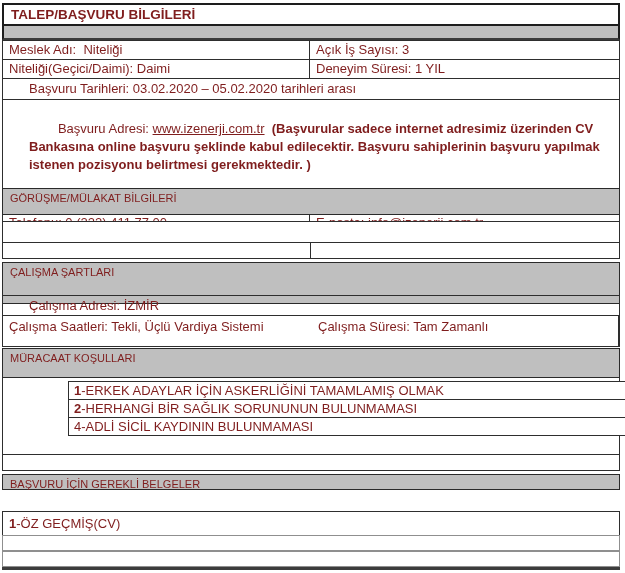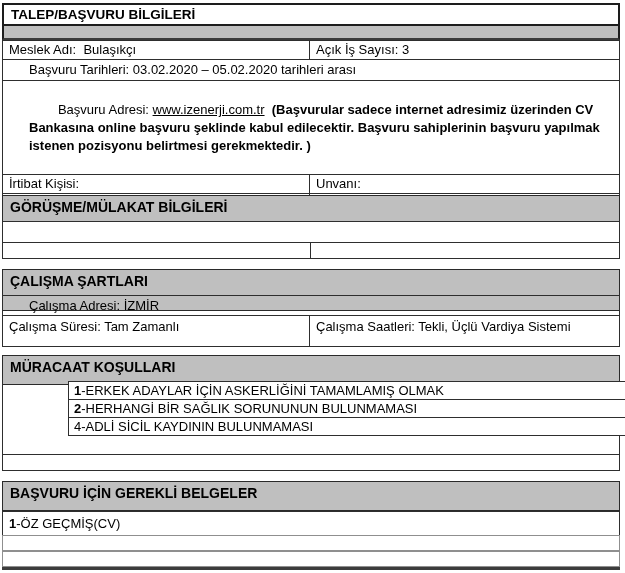--- a/index.html
+++ b/index.html
@@ -1,18 +1,18 @@
 <!DOCTYPE html>
 <html><head>
 <meta charset="utf-8">
 <style>
   html,body{margin:0;padding:0;background:#fff;}
   .doc{
     position:relative;width:625px;height:573px;background:#ffffff;
-    font-family:"Liberation Sans",sans-serif;font-size:13px;color:#000000;
+    font-family:"Liberation Sans",sans-serif;font-size:13px;color:#7f1d1d;
     overflow:hidden;
   }
   .abs{position:absolute;box-sizing:border-box;}
   .pre{white-space:pre-wrap;}
 
   
   .title-row{
     left:2px;top:3px;width:618px;height:23px;
     border:2px solid #1d1d1d;background:#fff;
     font-weight:bold;font-size:13.5px;line-height:19px;padding-left:7px;
@@ -27,21 +27,21 @@
   .row{display:flex;border-bottom:1px solid #2e2e2e;box-sizing:border-box;}
   .cell{box-sizing:border-box;padding:1px 6px;line-height:16px;}
   .cell.l{width:307px;border-right:1px solid #2e2e2e;flex:none;}
   .cell.r{flex:1;}
   .cell.full{flex:1;margin-left:20px;}
 
   
   .sec-hdr{
     left:2px;width:618px;background:#bfbfbf;
     border:1px solid #2a2a2a;
-    font-weight:bold;font-size:14px;padding:3px 0 0 7px;margin-top:7px;
+    font-weight:normal;font-size:11px;padding:3px 0 0 7px;
   }
 
   .note-bold{font-weight:bold;}
   .url{text-decoration:underline;}
 
   
   .req-frame{
     left:2px;top:378px;width:618px;height:76px;
     border-left:1px solid #2e2e2e;border-right:1px solid #2e2e2e;
   }
@@ -60,22 +60,26 @@
 
 <div class="doc">
 
   <div class="abs title-row">
     <span>TALEP/BAŞVURU BİLGİLERİ</span>
   </div>
   <div class="abs title-band"></div>
 
   <div class="abs tbl" style="top:40px;">
     <div class="row">
-      <div class="cell l pre" style="min-height:17px;">Meslek Adı:  Bulaşıkçı</div>
+      <div class="cell l pre" style="min-height:17px;">Meslek Adı:  Niteliği</div>
       <div class="cell r">Açık İş Sayısı: 3</div>
+    </div>
+    <div class="row">
+      <div class="cell l" style="min-height:18px;">Niteliği(Geçici/Daimi): Daimi</div>
+      <div class="cell r">Deneyim Süresi: 1 YIL</div>
     </div>
     <div class="row">
       <div class="cell full" style="min-height:20px;line-height:18px;">Başvuru Tarihleri: 03.02.2020 – 05.02.2020 tarihleri arası</div>
     </div>
     <div class="row">
       <div class="cell full pre" style="min-height:55px;line-height:18px;padding-top:2px;">
         <span>Başvuru Adresi: </span><span class="url">www.izenerji.com.tr</span><span class="note-bold">  (Başvurular sadece internet adresimiz üzerinden CV Bankasına online başvuru şeklinde kabul edilecektir. Başvuru sahiplerinin başvuru yapılmak istenen pozisyonu belirtmesi gerekmektedir. )</span>
       </div>
     </div>
     <div class="row">
@@ -99,43 +103,43 @@
   </div>
 
   <div class="abs sec-hdr" style="top:262px;height:42px;">
     <span>ÇALIŞMA ŞARTLARI</span>
   </div>
   <div class="abs tbl" style="top:295px;">
     <div class="row">
       <div class="cell full" style="min-height:19px;line-height:17px;">Çalışma Adresi: İZMİR</div>
     </div>
     <div class="row">
+      <div class="cell r" style="padding-top:3px;">Çalışma Saatleri: Tekli, Üçlü Vardiya Sistemi</div>
       <div class="cell l" style="min-height:30px;padding-top:3px;">Çalışma Süresi: Tam Zamanlı</div>
-      <div class="cell r" style="padding-top:3px;">Çalışma Saatleri: Tekli, Üçlü Vardiya Sistemi</div>
     </div>
   </div>
 
   <div class="abs sec-hdr" style="top:348px;height:30px;">
     <span>MÜRACAAT KOŞULLARI</span>
   </div>
   <div class="abs req-frame"></div>
   <div class="abs req-list">
     <div class="req-item">
       <span class="num-b">1</span><span>-ERKEK ADAYLAR İÇİN ASKERLİĞİNİ TAMAMLAMIŞ OLMAK</span>
     </div>
     <div class="req-item">
       <span class="num-b">2</span><span>-HERHANGİ BİR SAĞLIK SORUNUNUN BULUNMAMASI</span>
     </div>
     <div class="req-item">
       <span>4</span><span>-ADLİ SİCİL KAYDININ BULUNMAMASI</span>
     </div>
   </div>
   <div class="abs empty-box" style="left:2px;top:454px;width:618px;height:17px;"></div>
 
-  <div class="abs sec-hdr" style="top:474px;height:30px;">
+  <div class="abs sec-hdr" style="top:474px;height:16px;">
     <span>BAŞVURU İÇİN GEREKLİ BELGELER</span>
   </div>
   <div class="abs empty-box" style="left:2px;top:511px;width:618px;height:36px;padding:3px 6px;line-height:17px;">
     <span class="num-b">1</span><span>-ÖZ GEÇMİŞ(CV)</span>
   </div>
   <div class="abs empty-light" style="left:2px;top:535px;width:618px;height:16px;"></div>
   <div class="abs empty-light" style="left:2px;top:551px;width:618px;height:16px;"></div>
   <div class="abs bottom-band"></div>
 
 </div>

